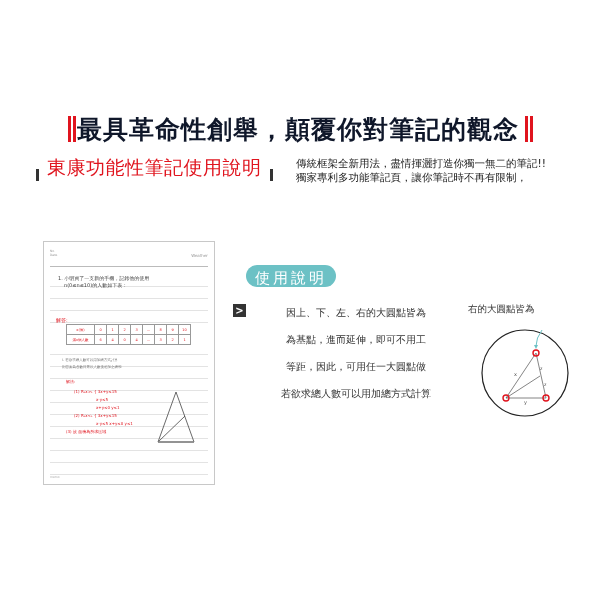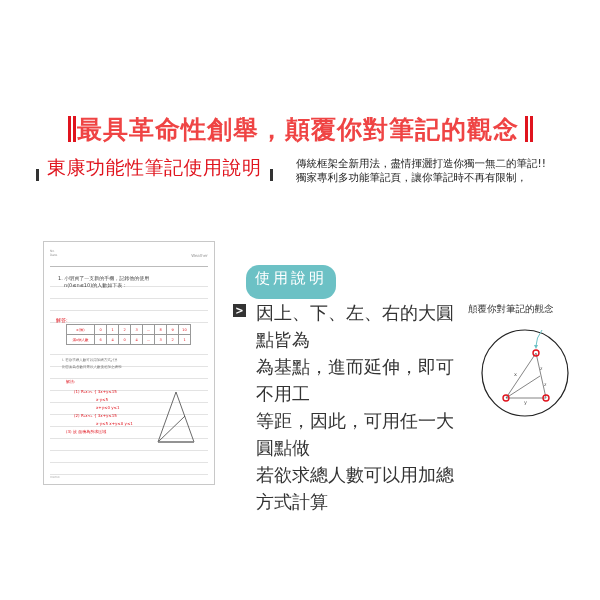--- a/index.html
+++ b/index.html
@@ -1,18 +1,18 @@
 <!DOCTYPE html>
 <html><head>
 <meta charset="utf-8">
 <style>
   * { box-sizing: border-box; margin: 0; padding: 0; }
   body { width: 600px; height: 600px; background: #ffffff; font-family: "DejaVu Sans", sans-serif; position: relative; overflow: hidden; }
 
-  .headline { position: absolute; top: 113px; left: 0; width: 600px; text-align: center; color: #ef4444; font-weight: bold; font-size: 25px; letter-spacing: 1px; line-height: 34px; }
+  .headline { position: absolute; top: 113px; left: 0; width: 600px; text-align: center; color: #0f172a; font-weight: bold; font-size: 25px; letter-spacing: 1px; line-height: 34px; }
   .headline .bar { display: inline-block; width: 3px; height: 26px; background: #e0141e; vertical-align: -4px; margin: 0 6px; box-shadow: 5px 0 0 #e0141e; }
   .headline .bar.right { margin-left: 6px; margin-right: 10px; }
 
   .subtitle { position: absolute; top: 155px; left: 36px; display: flex; align-items: flex-end; }
   .subtitle .tick { width: 3px; height: 12px; background: #333; display: inline-block; }
   .subtitle .label { color: #e0141e; font-size: 19px; margin: 0 8px; letter-spacing: 0.5px; }
   .desc { position: absolute; top: 156px; left: 296px; font-size: 10.5px; color: #222; line-height: 14px; }
 
   
   .note { position: absolute; left: 43px; top: 241px; width: 172px; height: 244px; border: 1px solid #c8c8c8; background: #fff; }
@@ -22,23 +22,23 @@
   .note .q { position: absolute; left: 14px; top: 33px; font-size: 5px; color: #444; line-height: 7px; }
   .note .ans { position: absolute; left: 12px; top: 75px; font-size: 5px; color: #e0141e; }
   .note table { position: absolute; left: 22px; top: 82px; border-collapse: collapse; font-size: 3.5px; color: #e0141e; }
   .note td { border: 1px solid #999; width: 12px; height: 10px; text-align: center; }
   .note td.h { width: 28px; }
   .note .exp { position: absolute; left: 18px; top: 115px; font-size: 3.5px; color: #777; line-height: 7px; }
   .note .sol { position: absolute; left: 30px; top: 146px; font-size: 4px; color: #e0141e; line-height: 8px; }
   .note .memo { position: absolute; left: 6px; bottom: 5px; font-size: 3px; color: #aaa; }
   .note svg.tri { position: absolute; left: 112px; top: 148px; }
 
-  .pill { position: absolute; left: 246px; top: 265px; width: 90px; height: 34px; background: #6cc1c5; border-radius: 13px; color: #fff; font-size: 15px; text-align: center; line-height: 26px; letter-spacing: 3px; }
+  .pill { position: absolute; left: 246px; top: 265px; width: 90px; height: 22px; background: #6cc1c5; border-radius: 13px; color: #fff; font-size: 15px; text-align: center; line-height: 26px; letter-spacing: 3px; }
   .arrow-box { position: absolute; left: 233px; top: 304px; width: 13px; height: 13px; background: #333; color: #fff; font-size: 10px; line-height: 13px; text-align: center; font-weight: bold; }
-  .body-text { position: absolute; left: 256px; top: 299px; width: 200px; font-size: 18px; color: #333; line-height: 27px; }
+  .body-text { position: absolute; left: 256px; top: 299px; width: 200px; font-size: 10px; color: #333; line-height: 27px; text-align: center; }
 
   .diag-title { position: absolute; left: 468px; top: 303px; font-size: 9.5px; color: #333; }
   svg.circle { position: absolute; left: 470px; top: 318px; }
 </style>
 </head>
 <body>
 
 <div class="headline">
   <span class="bar"></span><span>最具革命性創舉，顛覆你對筆記的觀念</span><span class="bar right"></span>
 </div>
@@ -139,21 +139,21 @@
 <div class="pill">使用說明</div>
 
 <div class="arrow-box">&gt;</div>
 <div class="body-text">
   <div>因上、下、左、右的大圓點皆為</div>
   <div>為基點，進而延伸，即可不用工</div>
   <div>等距，因此，可用任一大圓點做</div>
   <div>若欲求總人數可以用加總方式計算</div>
 </div>
 
-<div class="diag-title">顛覆你對筆記的觀念</div>
+<div class="diag-title">右的大圓點皆為</div>
 <svg class="circle" width="110" height="100" viewBox="0 0 110 100">
   <circle cx="55" cy="55" r="43" fill="none" stroke="#222" stroke-width="1.2"></circle>
   <path d="M72,12 Q66,20 66,28" fill="none" stroke="#6cc1c5" stroke-width="1"></path>
   <polygon points="64,27 68,27 66,31" fill="#6cc1c5"></polygon>
   <polygon points="66,35 36,80 76,80" fill="none" stroke="#666" stroke-width="0.8"></polygon>
   <line x1="36" y1="80" x2="70" y2="58" stroke="#666" stroke-width="0.8"></line>
   <circle cx="66" cy="35" r="3" fill="none" stroke="#e0141e" stroke-width="1.4"></circle>
   <circle cx="36" cy="80" r="3" fill="none" stroke="#e0141e" stroke-width="1.4"></circle>
   <circle cx="76" cy="80" r="3" fill="none" stroke="#e0141e" stroke-width="1.4"></circle>
   <text x="44" y="58" font-size="5" fill="#555" font-family="DejaVu Sans, sans-serif">x</text>

